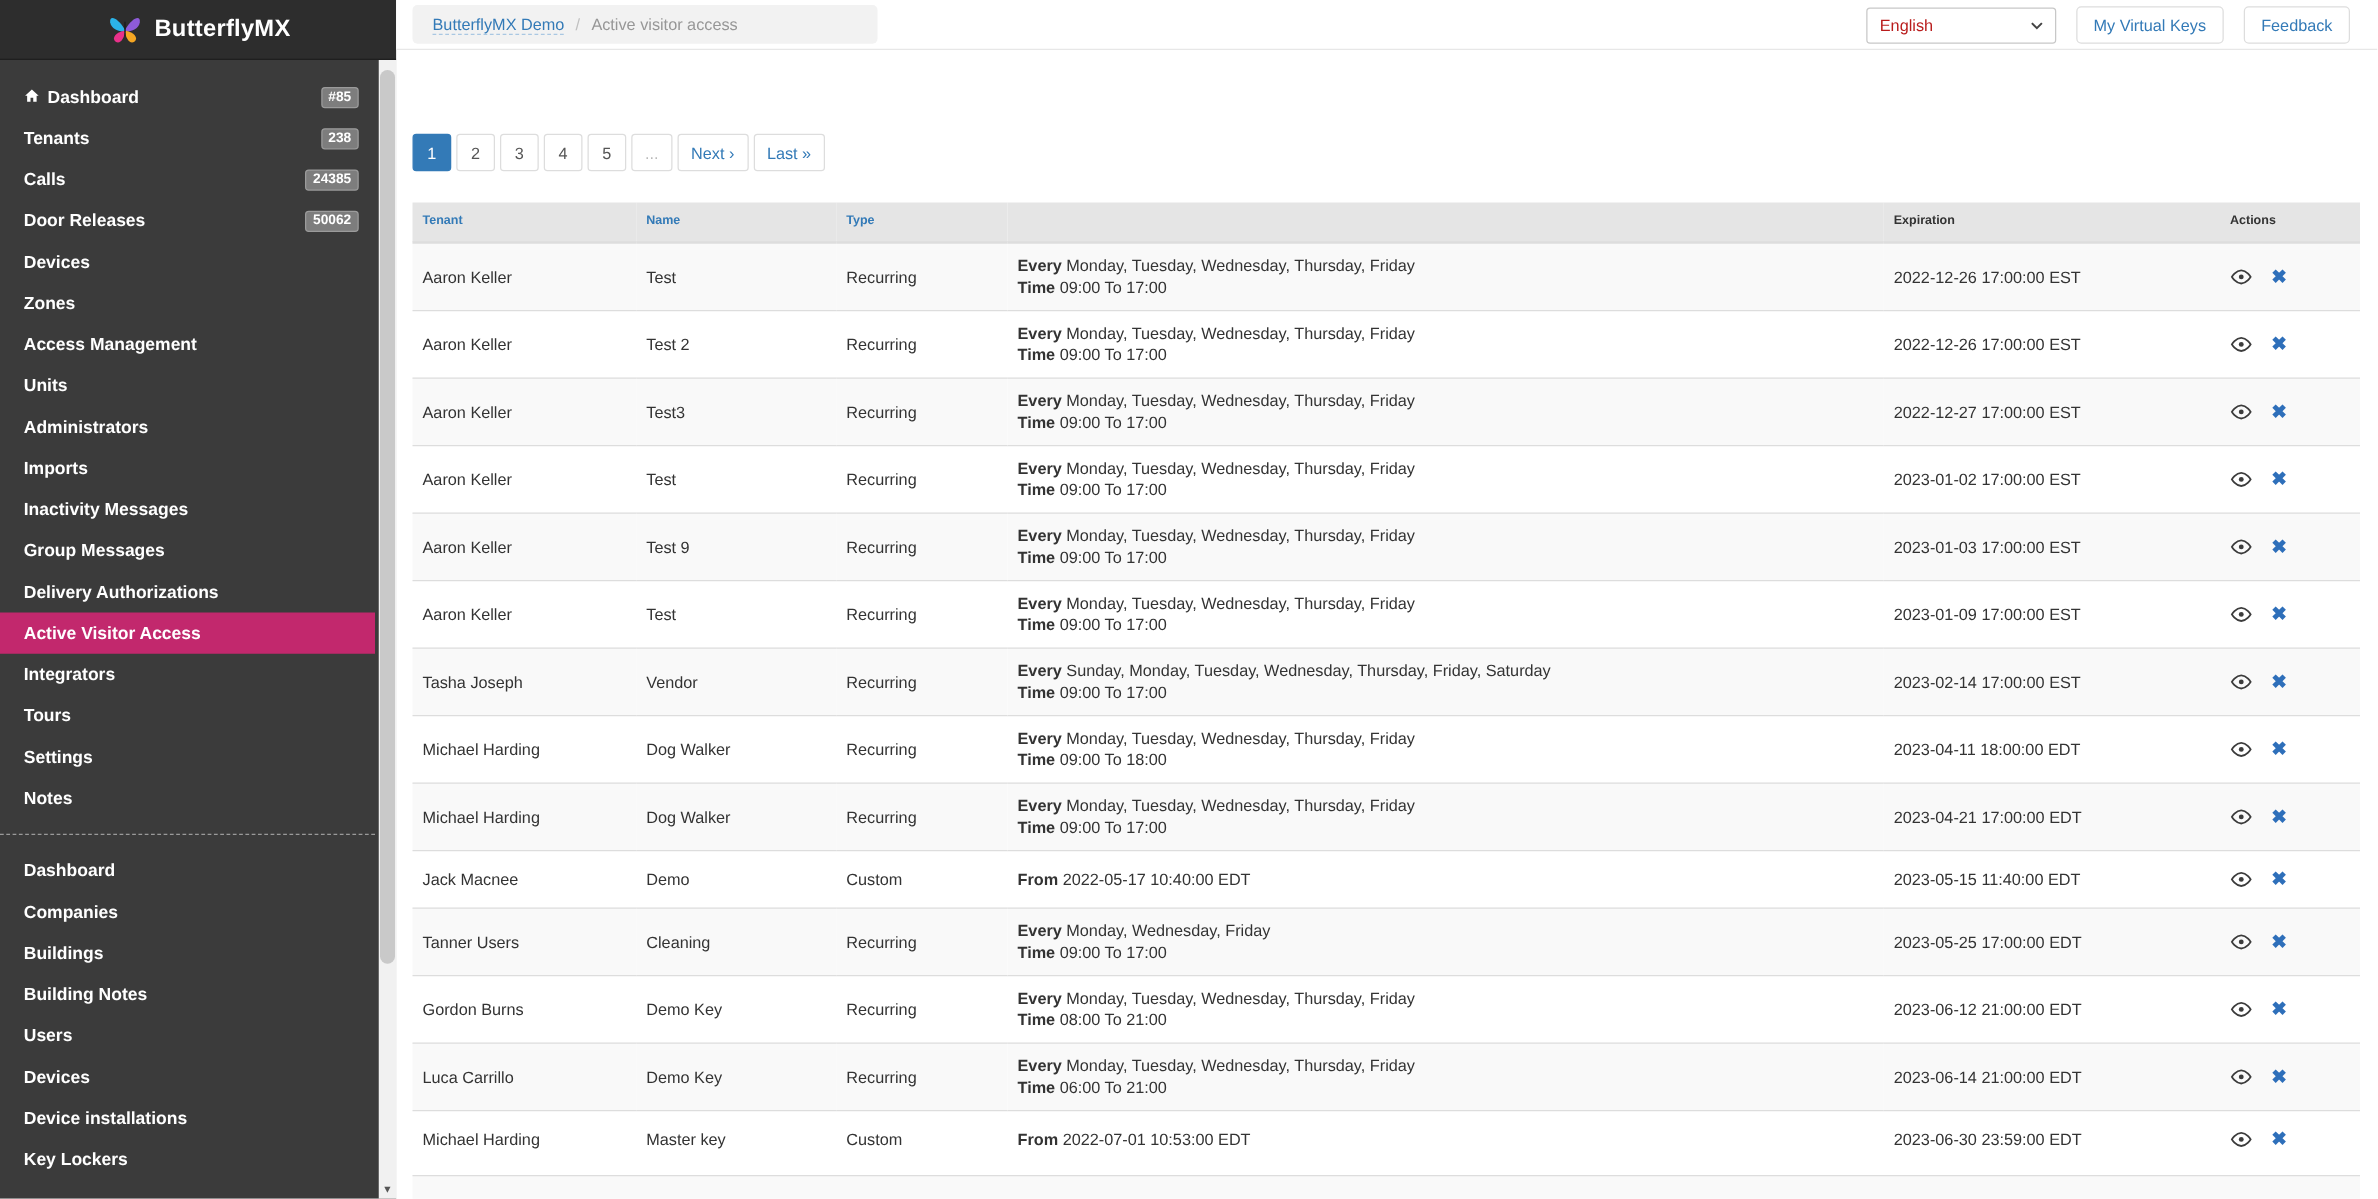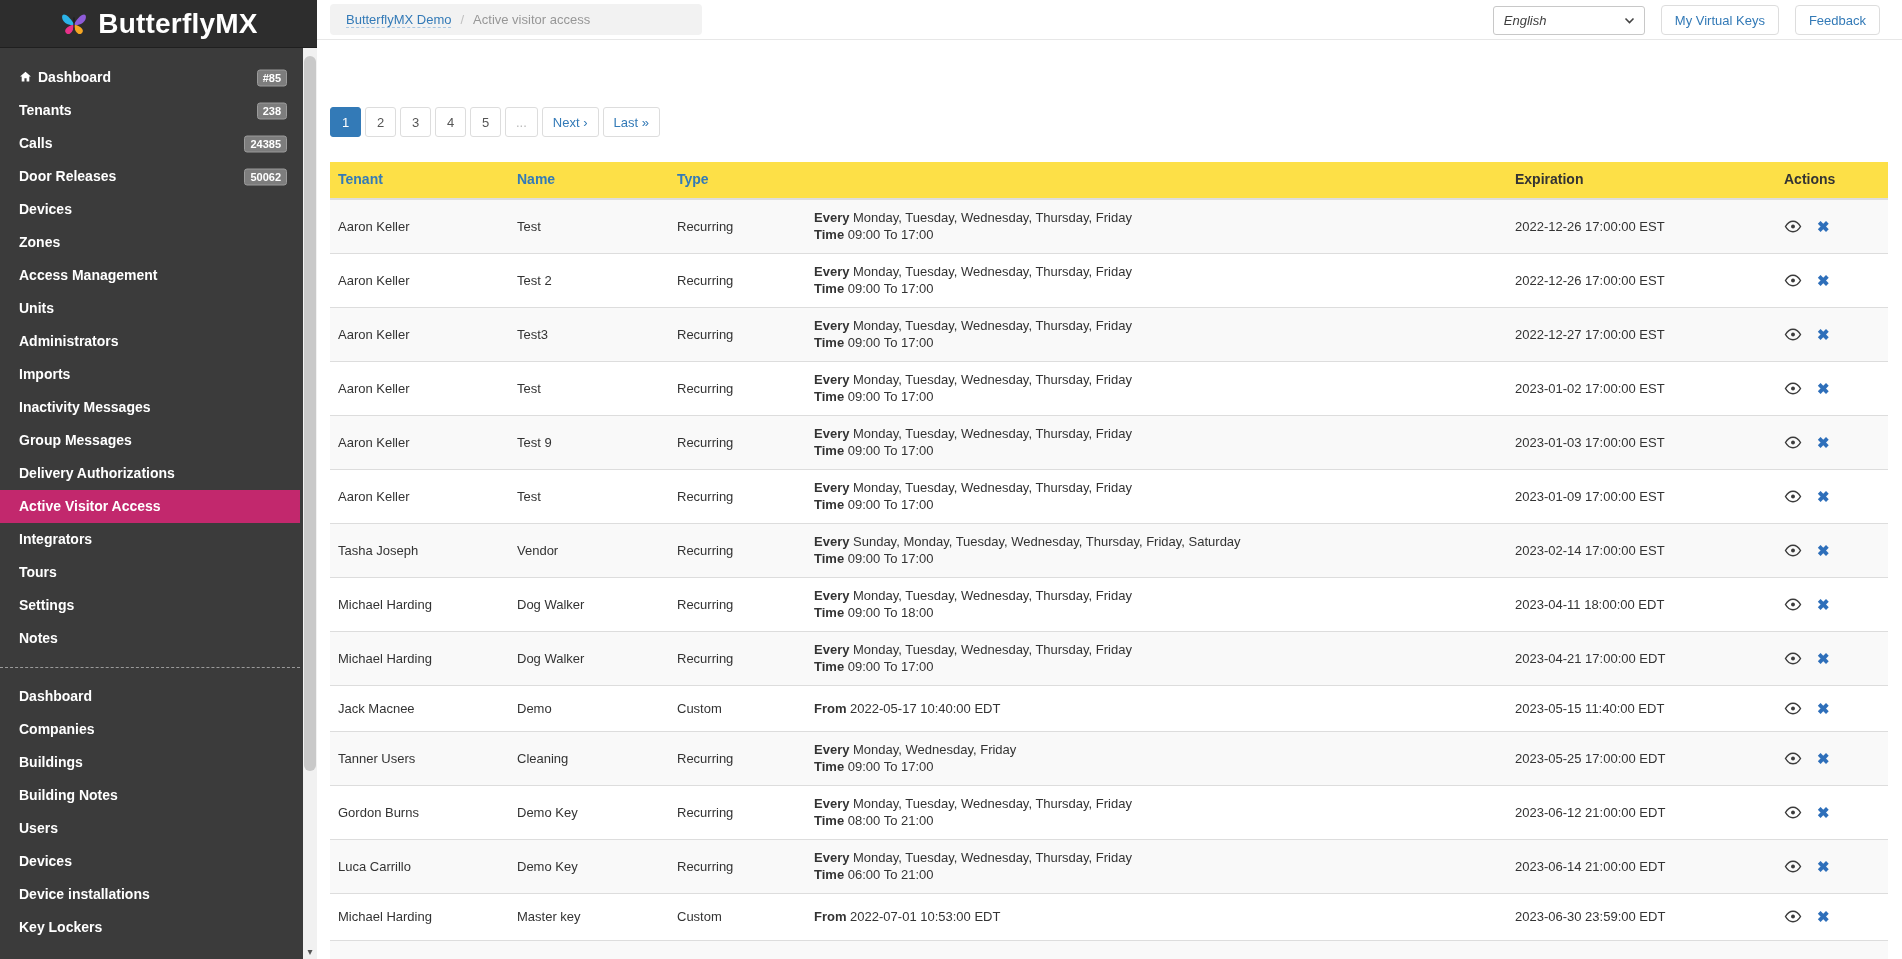--- a/index.html
+++ b/index.html
@@ -9,21 +9,21 @@
     background:#fff; font-family:"Liberation Sans", sans-serif; color:#333;
   }
 
   
   .sidebar { position:absolute; left:0; top:0; width:317px; height:959px; background:#3b3b3b; }
   .logo-bar {
     position:absolute; top:0; left:0; width:317px; height:48px; background:#2d2d2d;
     display:flex; align-items:center; justify-content:center; gap:9px; cursor:pointer;
     border-bottom:1px solid #1f1f1f;
   }
-  .logo-text { color:#fff; font-size:28px; font-weight:bold; letter-spacing:.2px; }
+  .logo-text { color:#fff; font-size:19px; font-weight:bold; letter-spacing:.2px; }
   .side-nav { position:absolute; top:48px; left:0; width:300px; padding-top:13px; }
   .nav-item {
     position:relative; height:33px; line-height:33px; padding-left:19px;
     color:#fff; font-size:14px; font-weight:bold; cursor:pointer; white-space:nowrap;
   }
   .nav-item.active { background:#c2286d; }
   .nav-item .home-ic { display:inline-block; vertical-align:-1px; margin-right:6px; }
   .badge {
     position:absolute; right:13px; top:50%; transform:translateY(-50%);
     background:#7d7d7d; border:1px solid #9b9b9b; color:#fff;
@@ -41,21 +41,21 @@
   .breadcrumb {
     position:absolute; left:13px; top:4px; width:372px; height:31px; background:#f2f2f2;
     border-radius:4px; display:flex; align-items:center; padding-left:16px; font-size:13px;
   }
   .breadcrumb .root { color:#337ab7; text-decoration:none; border-bottom:1px dashed #a9c7e2; cursor:pointer; }
   .breadcrumb .sep { color:#c0c0c0; margin:0 9px; }
   .breadcrumb .cur { color:#979797; }
   .topbar-right { position:absolute; right:22px; top:5px; display:flex; gap:16px; align-items:center; }
   .fselect {
     height:29px; border:1px solid #c8c8c8; border-radius:3px; background:#fff; cursor:pointer;
-    display:flex; align-items:center; justify-content:space-between; padding:0 9px 0 10px; font-size:13px; color:#404040;font-style:italic;
+    display:flex; align-items:center; justify-content:space-between; padding:0 9px 0 10px; font-size:13px; color:#b91c1c;
   }
   .fselect.lang { width:152px; }
   .btn-light {
     height:30px; background:#fff; border:1px solid #ddd; border-radius:4px; color:#337ab7;
     font-size:13px; padding:0 13px; cursor:pointer; font-family:"Liberation Sans", sans-serif;
   }
 
   .content { position:absolute; top:40px; left:0; width:1585px; height:919px; }
   .filters { position:absolute; top:20px; left:13px; display:flex; gap:19px; align-items:center; }
   .filters input {
@@ -74,22 +74,22 @@
     min-width:31px; height:30px; border:1px solid #ddd; border-radius:3px; background:#fff;
     display:flex; align-items:center; justify-content:center; padding:0 10px;
     font-size:13px; color:#555; cursor:pointer;
   }
   .pg.active { background:#337ab7; border-color:#337ab7; color:#fff; }
   .pg.dots { color:#b9b9b9; cursor:default; }
   .pg.nav-link { color:#337ab7; }
 
   table.grid { position:absolute; top:122px; left:13px; width:1558px; border-collapse:collapse; table-layout:fixed; }
   .grid th {
-    text-align:left; font-size:14px; font-weight:bold; color:#333; padding:9px 8px 11px 8px;
-    border-bottom:2px solid #ddd; background:#fde047;
+    text-align:left; font-size:10px; font-weight:bold; color:#333; padding:9px 8px 11px 8px;
+    border-bottom:2px solid #ddd; background:#e5e5e5;
   }
   .grid th.link { color:#337ab7; cursor:pointer; }
   .grid td { border-top:1px solid #ddd; font-size:13px; color:#333; padding:4px 8px; vertical-align:middle; }
   .grid tr.striped td { background:#f9f9f9; }
   .grid tr.regular td { height:54px; }
   .grid tr.compact td { height:46px; }
   .sline { line-height:17px; }
   .sline b { font-weight:bold; }
   .c-act .acts { display:flex; align-items:center; gap:15px; }
   .eye { display:inline-flex; cursor:pointer; }

